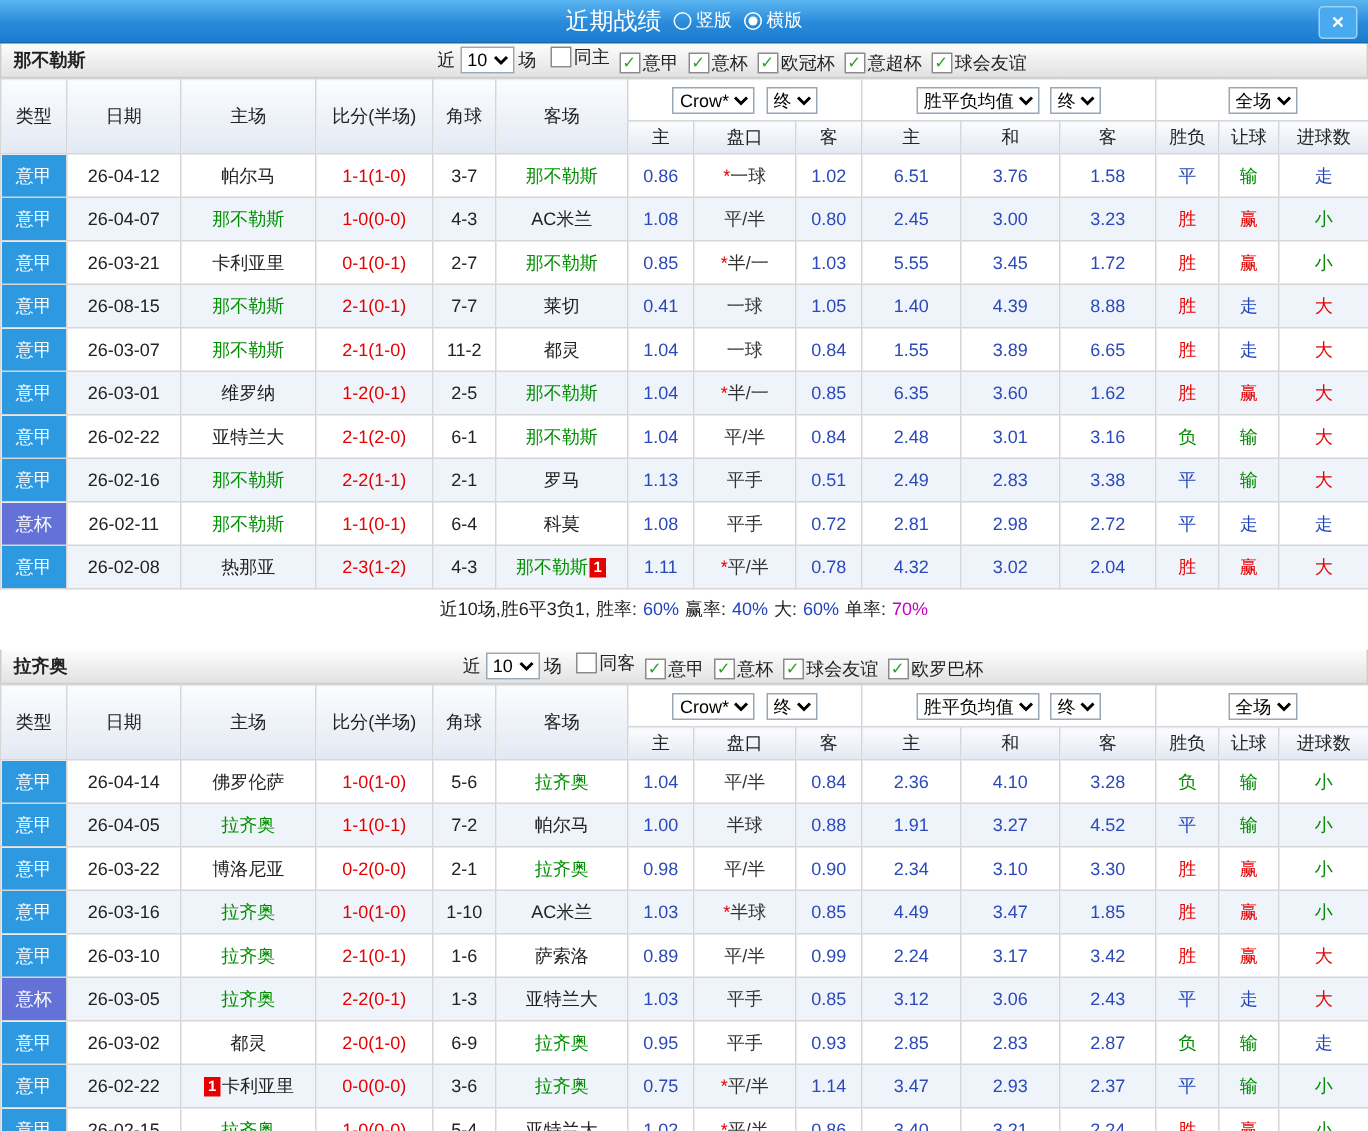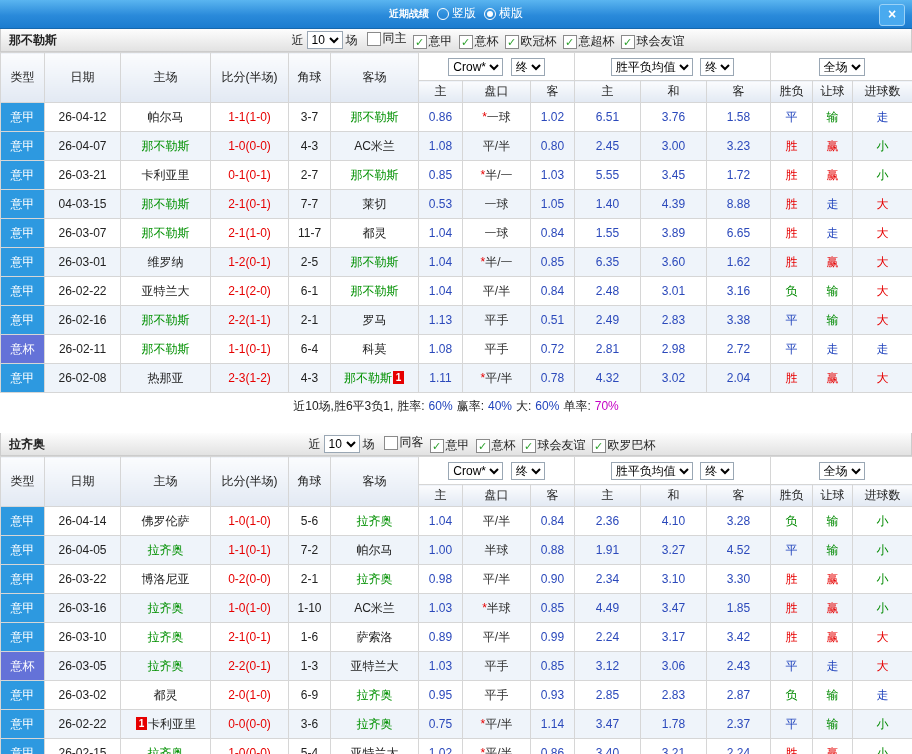--- a/index.html
+++ b/index.html
@@ -3,21 +3,21 @@
 <meta charset="utf-8">
 <style>
   html,body{margin:0;padding:0;}
   body{width:912px;height:754px;overflow:hidden;background:#fff;
        font-family:"Liberation Sans","DejaVu Sans",sans-serif;font-size:12px;color:#222;}
 
   
   .titlebar{height:28px;background:linear-gradient(180deg,#5ab5f0 0%,#2a8ada 55%,#1b7ccf 100%);
             border-bottom:1px solid #1668ad;display:flex;align-items:center;position:relative;}
   .title-group{margin:0 auto;display:flex;align-items:center;color:#fff;}
-  .title{font-weight:bold;font-size:10px;}
+  .title{font-weight:normal;font-size:16px;}
   .radio-opt{display:inline-flex;align-items:center;gap:3px;cursor:pointer;margin-left:8px;}
   .radio{width:10px;height:10px;border:1px solid #fff;border-radius:50%;display:inline-block;position:relative;}
   .radio.sel::after{content:"";position:absolute;left:2px;top:2px;right:2px;bottom:2px;background:#fff;border-radius:50%;}
   .radio-label{font-size:12px;color:#fff;}
   .close-btn{position:absolute;right:7px;top:4px;width:24px;height:20px;background:#49aaef;
              border:1px solid #9bd2f7;border-radius:3px;color:#fff;font-weight:bold;font-size:14px;
              line-height:18px;text-align:center;cursor:pointer;}
 
   
   .team-header{height:22px;background:linear-gradient(#fdfdfd,#e2e2e2);border:1px solid #ccc;border-top:none;
@@ -193,41 +193,41 @@
           <td class="odds">1.03</td>
           <td class="odds">5.55</td>
           <td class="odds">3.45</td>
           <td class="odds">1.72</td>
           <td class="res" style="color: rgb(230, 0, 0);">胜</td>
           <td class="res" style="color: rgb(230, 0, 0);">赢</td>
           <td class="res" style="color: rgb(0, 138, 0);">小</td>
         </tr>
         <tr class="alt">
           <td class="type league">意甲</td>
-          <td class="date">04-03-15</td>
+          <td class="date">26-08-15</td>
           <td class="team"><span class="focus">那不勒斯</span></td>
           <td class="score">2-1(0-1)</td>
           <td class="corner">7-7</td>
           <td class="team"><span>莱切</span></td>
-          <td class="odds">0.53</td>
+          <td class="odds">0.41</td>
           <td class="pk">一球</td>
           <td class="odds">1.05</td>
           <td class="odds">1.40</td>
           <td class="odds">4.39</td>
           <td class="odds">8.88</td>
           <td class="res" style="color: rgb(230, 0, 0);">胜</td>
           <td class="res" style="color: rgb(33, 68, 189);">走</td>
           <td class="res" style="color: rgb(230, 0, 0);">大</td>
         </tr>
         <tr>
           <td class="type league">意甲</td>
           <td class="date">26-03-07</td>
           <td class="team"><span class="focus">那不勒斯</span></td>
           <td class="score">2-1(1-0)</td>
-          <td class="corner">11-7</td>
+          <td class="corner">11-2</td>
           <td class="team"><span>都灵</span></td>
           <td class="odds">1.04</td>
           <td class="pk">一球</td>
           <td class="odds">0.84</td>
           <td class="odds">1.55</td>
           <td class="odds">3.89</td>
           <td class="odds">6.65</td>
           <td class="res" style="color: rgb(230, 0, 0);">胜</td>
           <td class="res" style="color: rgb(33, 68, 189);">走</td>
           <td class="res" style="color: rgb(230, 0, 0);">大</td>
@@ -521,21 +521,21 @@
           <td class="type league">意甲</td>
           <td class="date">26-02-22</td>
           <td class="team"><span class="badge">1</span><span>卡利亚里</span></td>
           <td class="score">0-0(0-0)</td>
           <td class="corner">3-6</td>
           <td class="team"><span class="focus">拉齐奥</span></td>
           <td class="odds">0.75</td>
           <td class="pk"><span class="star">*</span>平/半</td>
           <td class="odds">1.14</td>
           <td class="odds">3.47</td>
-          <td class="odds">1.78</td>
+          <td class="odds">2.93</td>
           <td class="odds">2.37</td>
           <td class="res" style="color: rgb(33, 68, 189);">平</td>
           <td class="res" style="color: rgb(0, 138, 0);">输</td>
           <td class="res" style="color: rgb(0, 138, 0);">小</td>
         </tr>
         <tr>
           <td class="type league">意甲</td>
           <td class="date">26-02-15</td>
           <td class="team"><span class="focus">拉齐奥</span></td>
           <td class="score">1-0(0-0)</td>

